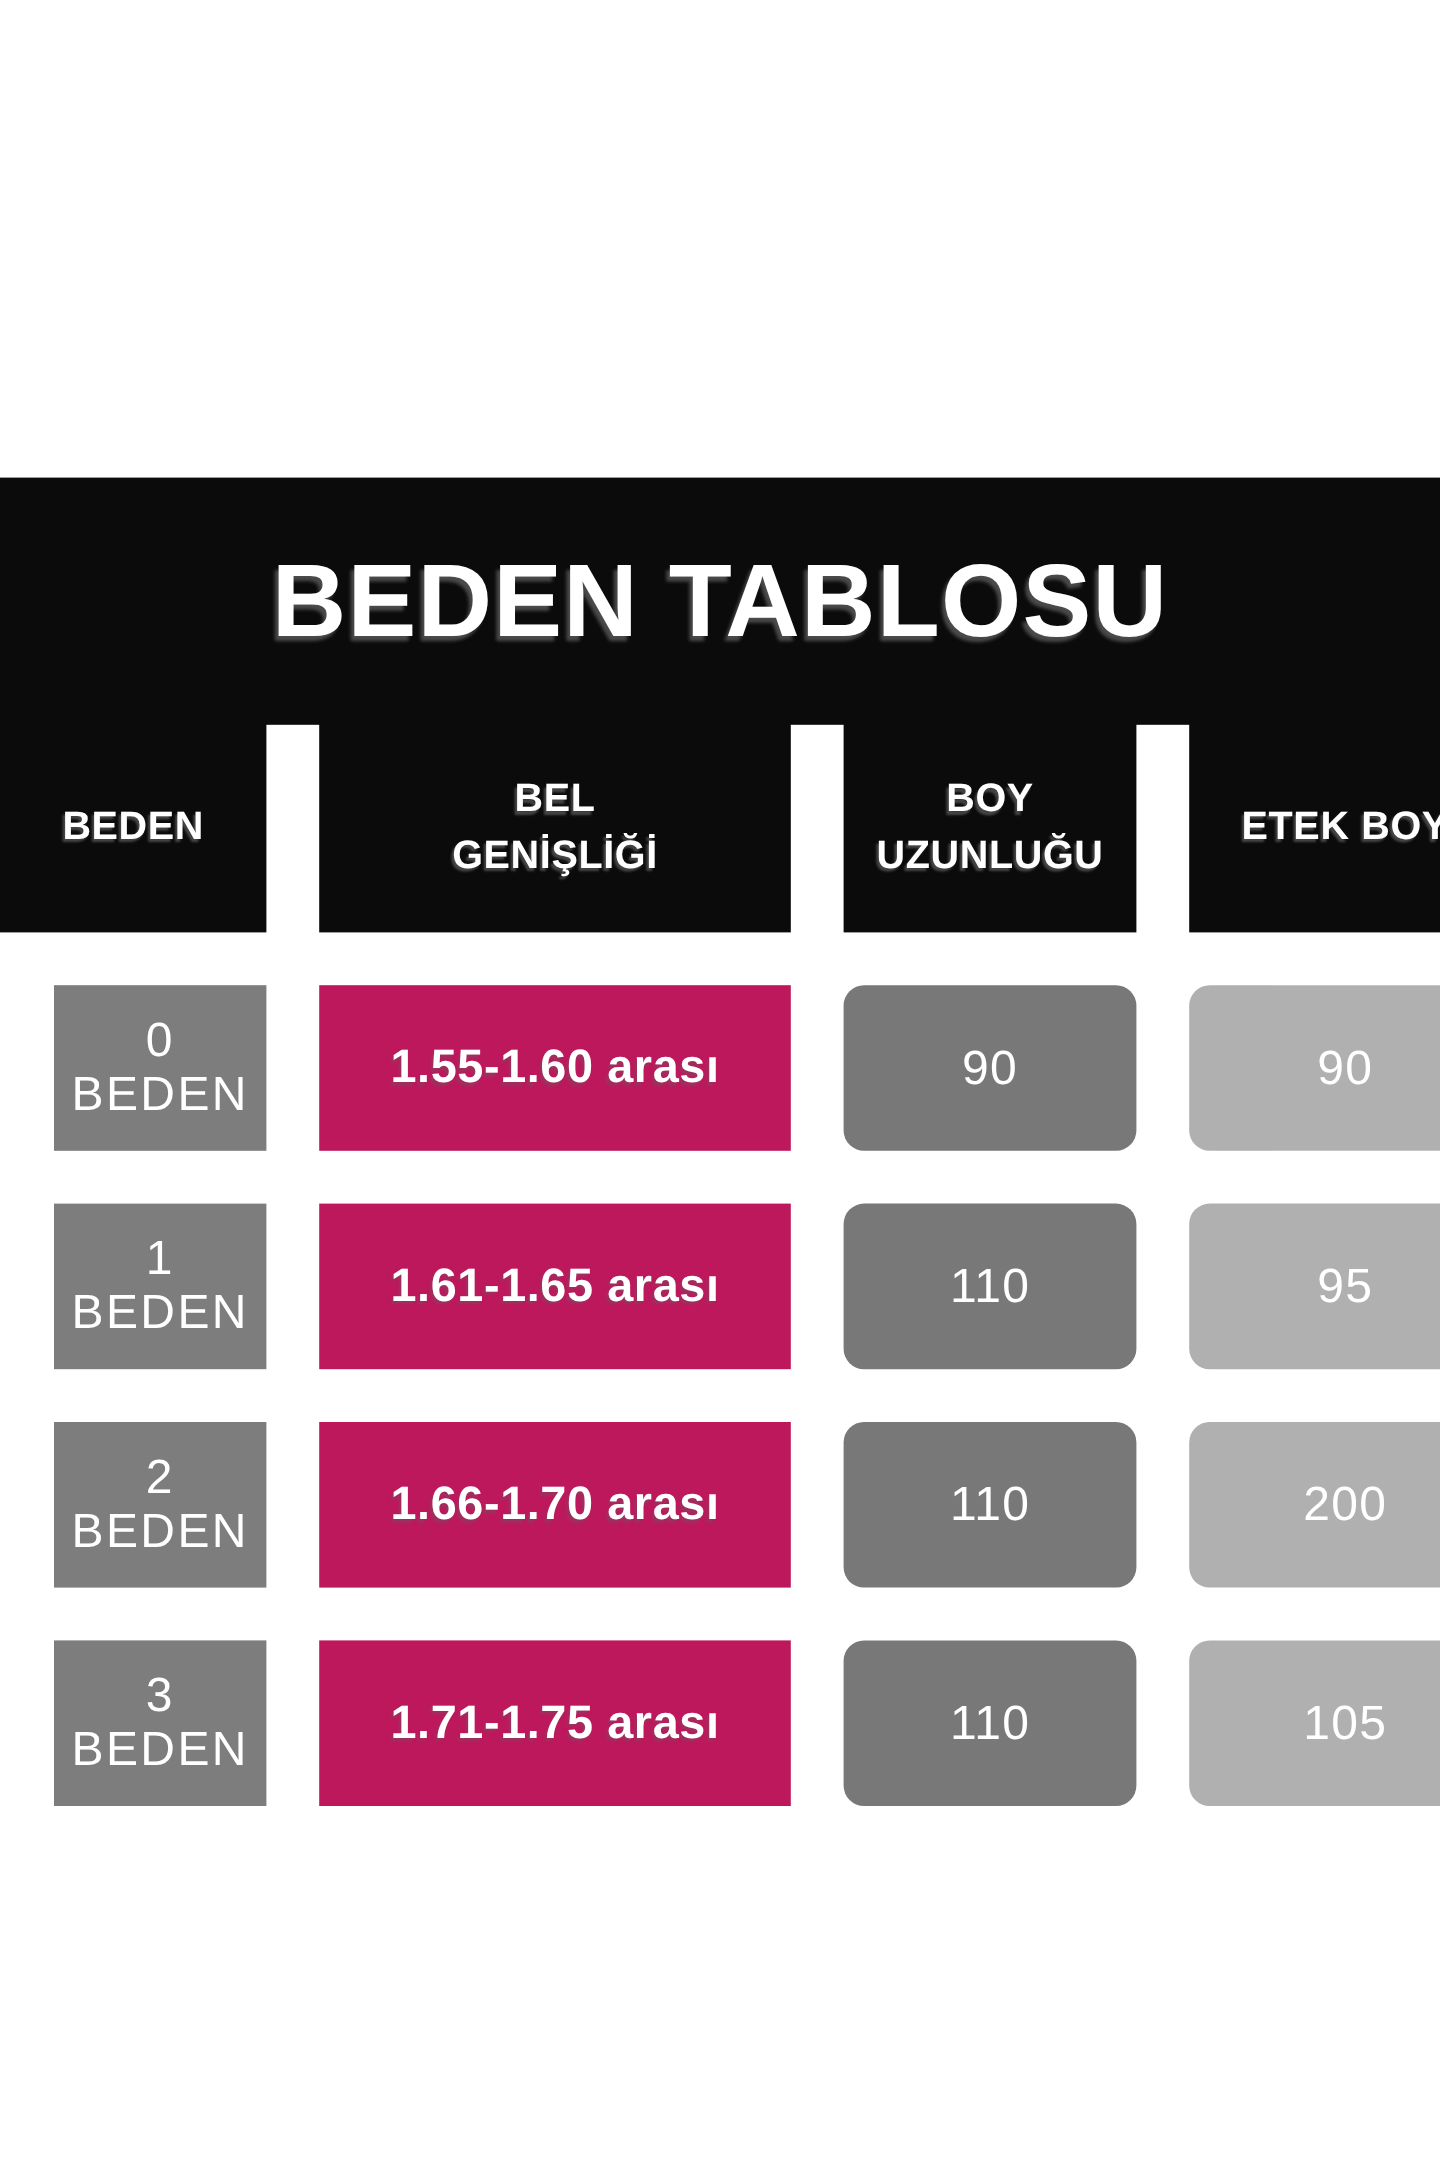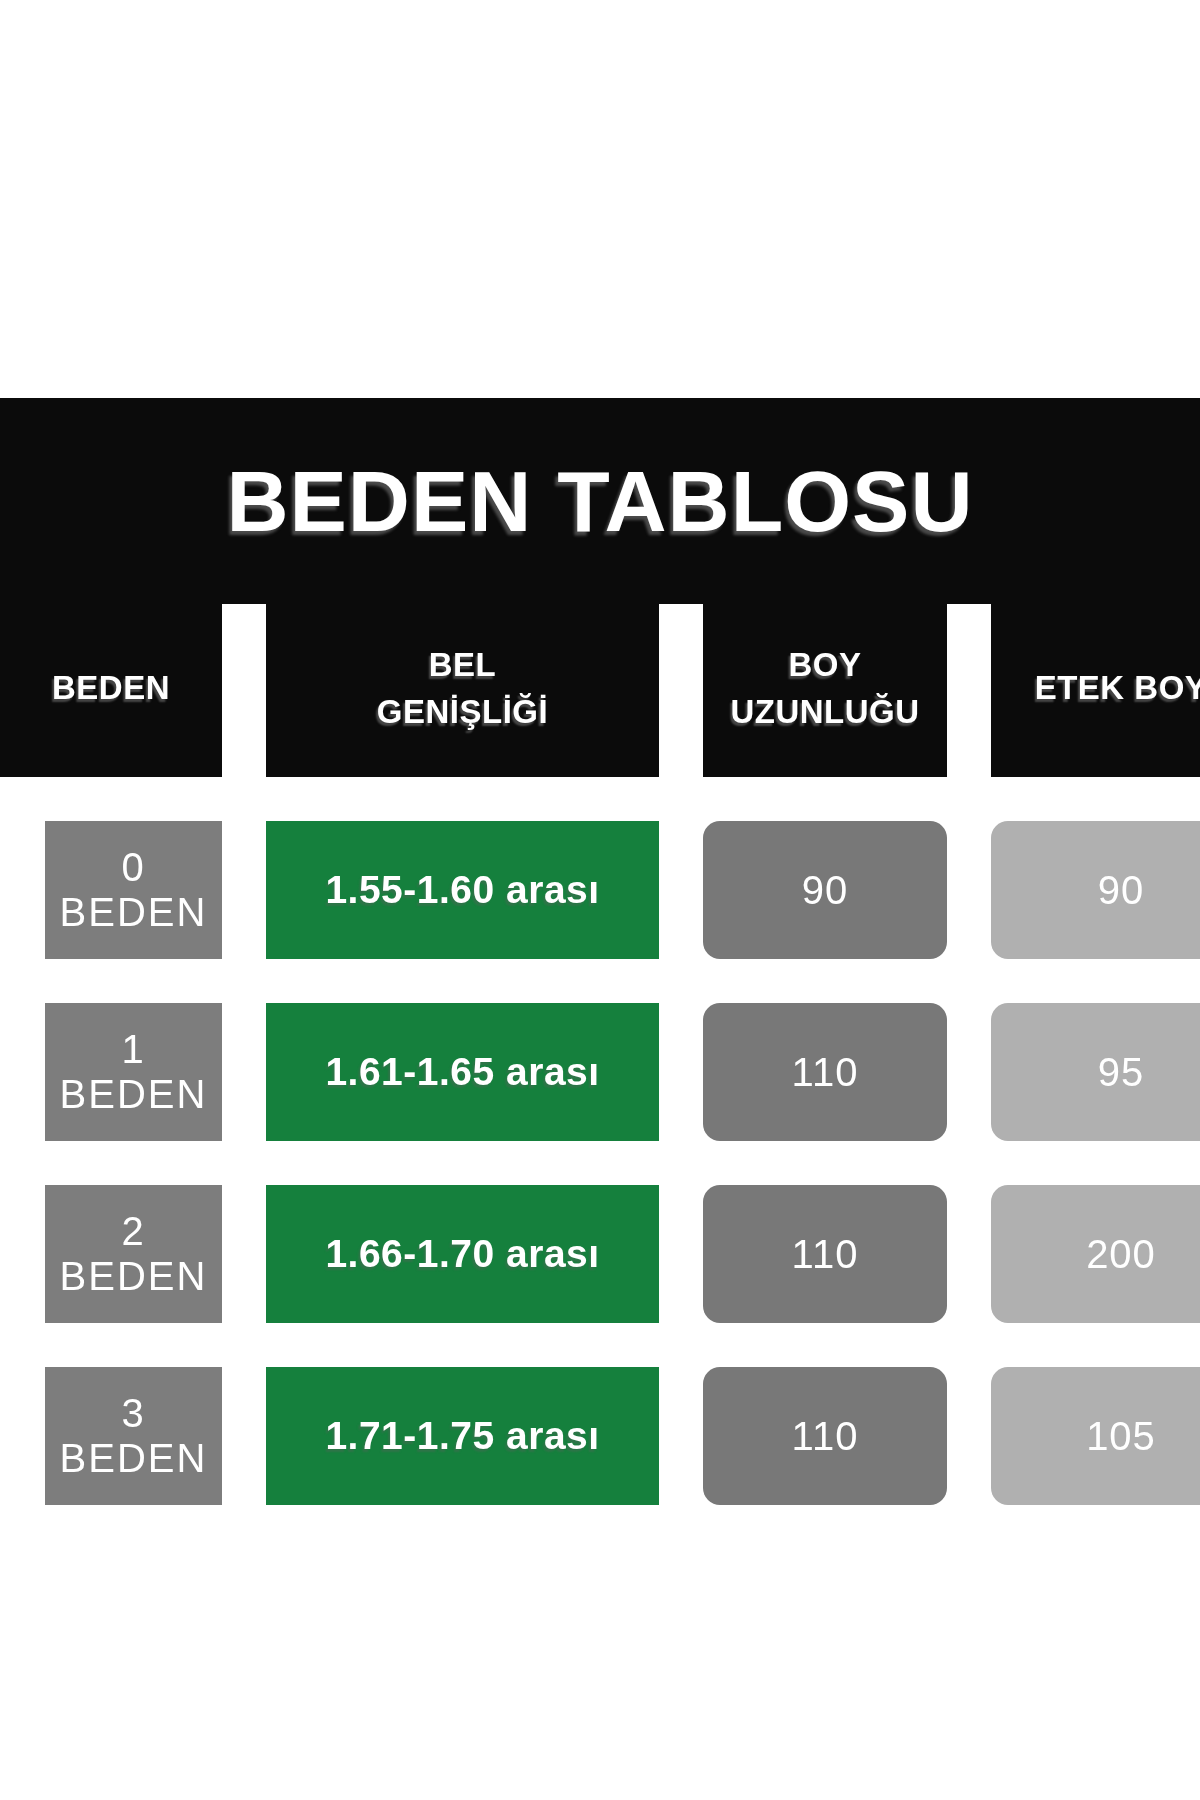--- a/index.html
+++ b/index.html
@@ -56,21 +56,21 @@
   .head {
     background: #0b0b0b;
     font-weight: 700;
     font-size: 33px;
     line-height: 1.4;
     letter-spacing: 0.5px;
     text-shadow: -2px 3px 2px rgba(160,160,160,0.4);
   }
   .head span { display: block; }
   .col-beden  { background: #7d7d7d; }
-  .col-boy    { background: #15803d; text-align: right; }
+  .col-boy    { background: #be185d; text-align: right; }
   .col-bel    { background: #787878; }
   .col-etek   { background: #b0b0b0; }
   .val-beden {
     font-size: 40px;
     font-weight: 400;
     letter-spacing: 2px;
     margin-left: 45px;
   }
   .val-boy {
     font-size: 39px;

